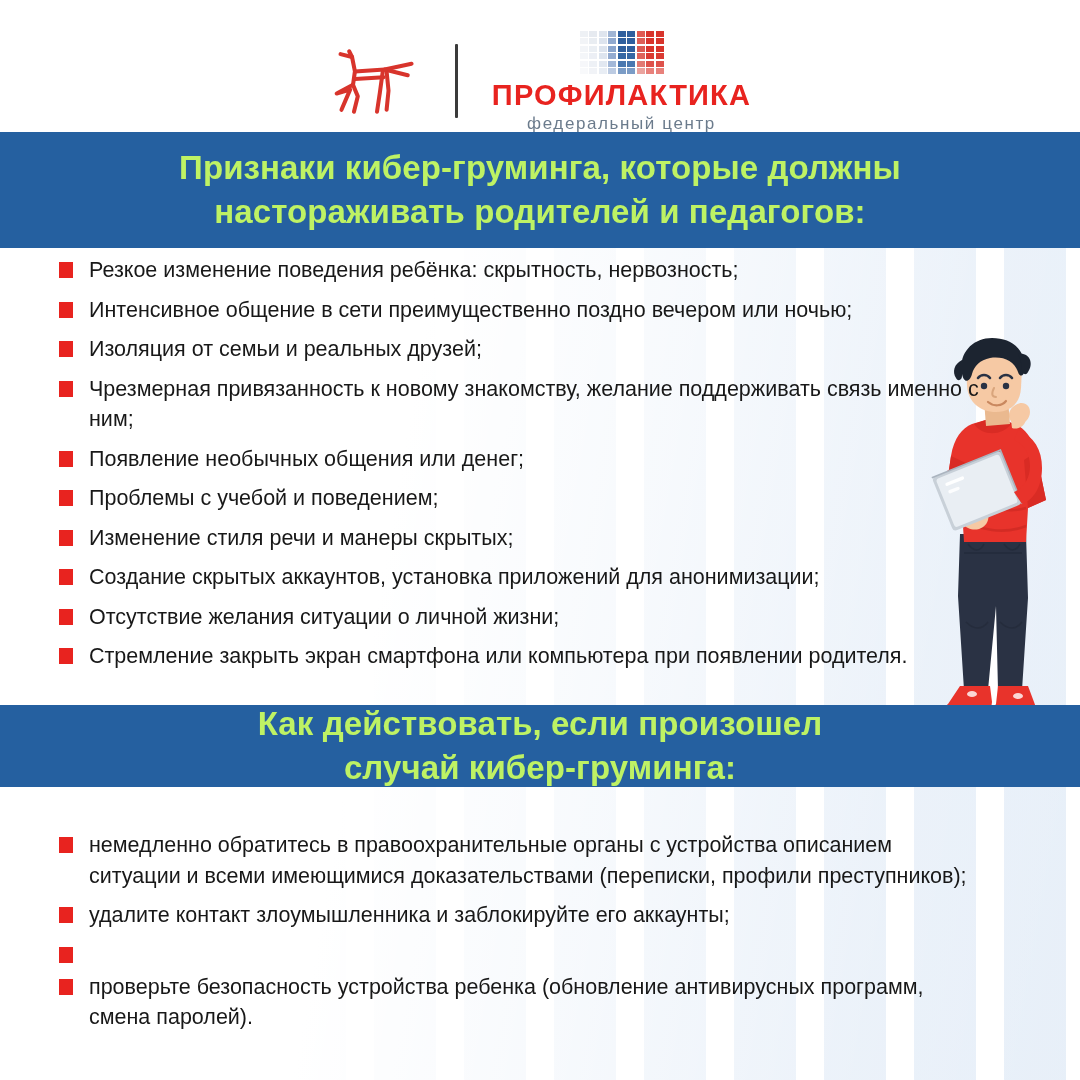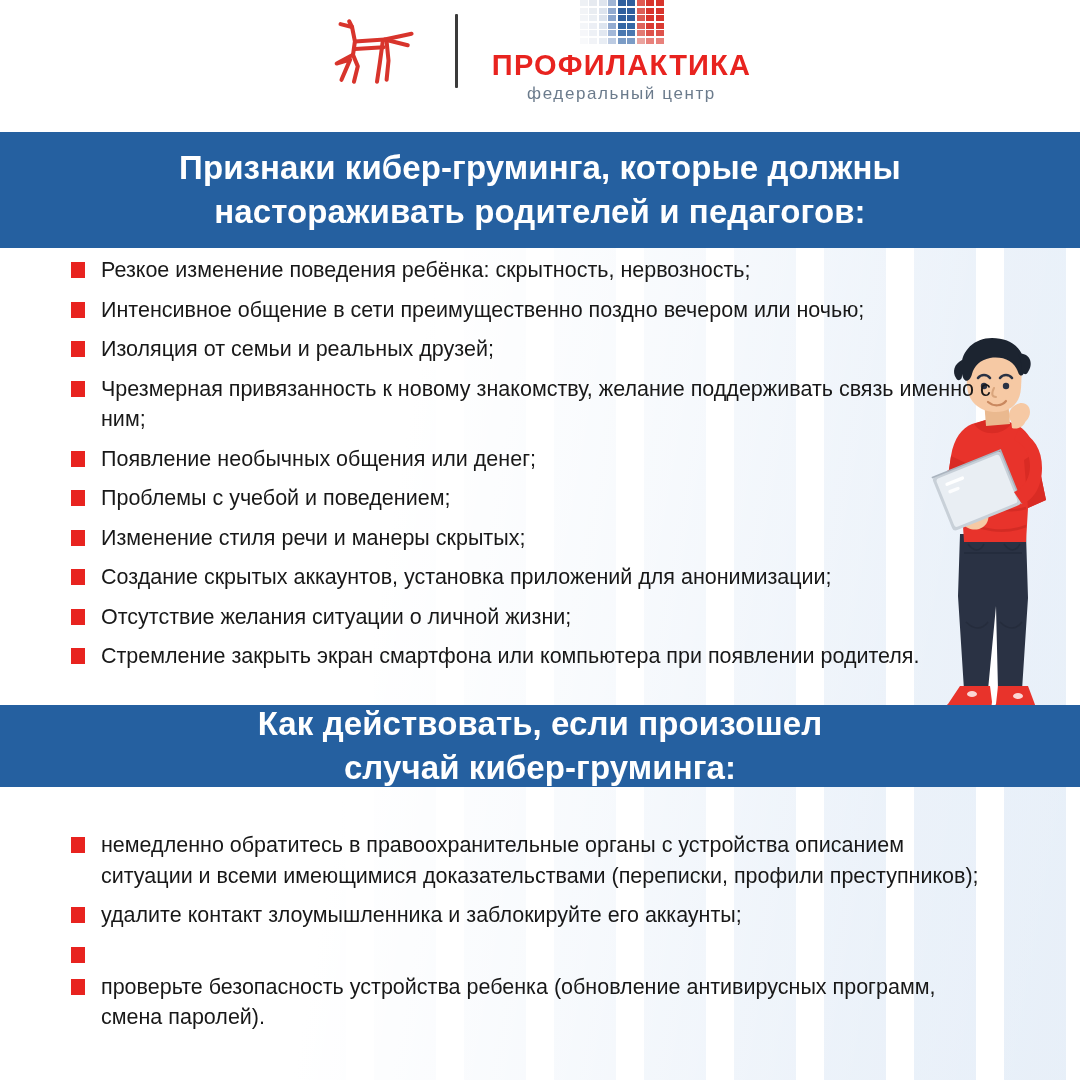--- a/index.html
+++ b/index.html
@@ -31,49 +31,49 @@
   }
   .bg-fade{
     position:absolute;left:0;top:0;width:1080px;height:1080px;z-index:1;
     background:linear-gradient(100deg,#ffffff 0%,#ffffff 38%,rgba(255,255,255,.72) 58%,rgba(255,255,255,.30) 82%,rgba(255,255,255,.15) 100%);
   }
 
   
   .header{
     position:absolute;left:0;top:0;width:1080px;height:132px;
     background:#ffffff;z-index:8;
-    display:flex;align-items:flex-start;justify-content:center;
+    display:flex;align-items:flex-end;justify-content:center;
   }
   .logo-row{display:flex;align-items:center;gap:0px;}
   .mark-horse{width:96px;height:78px;display:block;}
   .divider{width:3px;height:74px;background:#3b3b3b;margin:0 34px 0 30px;border-radius:1px;}
   .brand{display:flex;flex-direction:column;align-items:center;}
   .pixgrid{display:grid;grid-template-columns:repeat(9,8px);grid-auto-rows:6px;gap:1.5px;margin-bottom:7px;}
   .pixgrid i{display:block;width:8px;height:6px;}
   .brand-name{
     font-size:29px;font-weight:bold;letter-spacing:1.2px;color:#e8231f;line-height:1;
   }
   .brand-sub{
     font-size:17px;color:#6b7b8c;letter-spacing:1.6px;margin-top:5px;line-height:1;
   }
 
   
   .banner{
     position:absolute;left:0;width:1080px;background:#2560a0;z-index:9;
     display:flex;align-items:center;justify-content:center;text-align:center;
   }
   .banner h2{
-    margin:0;color:#ffffff;font-size:33px;font-weight:bold;line-height:1.32;
+    margin:0;color:#bef264;font-size:33px;font-weight:bold;line-height:1.32;
     letter-spacing:.1px;padding:0 60px;
   }
   #banner1{top:132px;height:116px;}
   #banner2{top:705px;height:82px;}
 
   
-  .list{position:absolute;left:16px;width:1005px;z-index:7;padding-left:55px;box-sizing:border-box;}
+  .list{position:absolute;left:4px;width:1005px;z-index:7;padding-left:55px;box-sizing:border-box;}
   #list1{top:255px;}
   #list2{top:830px;}
   .li{display:flex;align-items:flex-start;margin-bottom:9px;}
   .bullet{
     flex:0 0 auto;width:14px;height:16px;background:#e8231f;margin-top:7px;margin-right:16px;
   }
   .li-text{
     font-size:21.5px;color:#181818;line-height:1.42;letter-spacing:0px;
     max-width:900px;
   }

